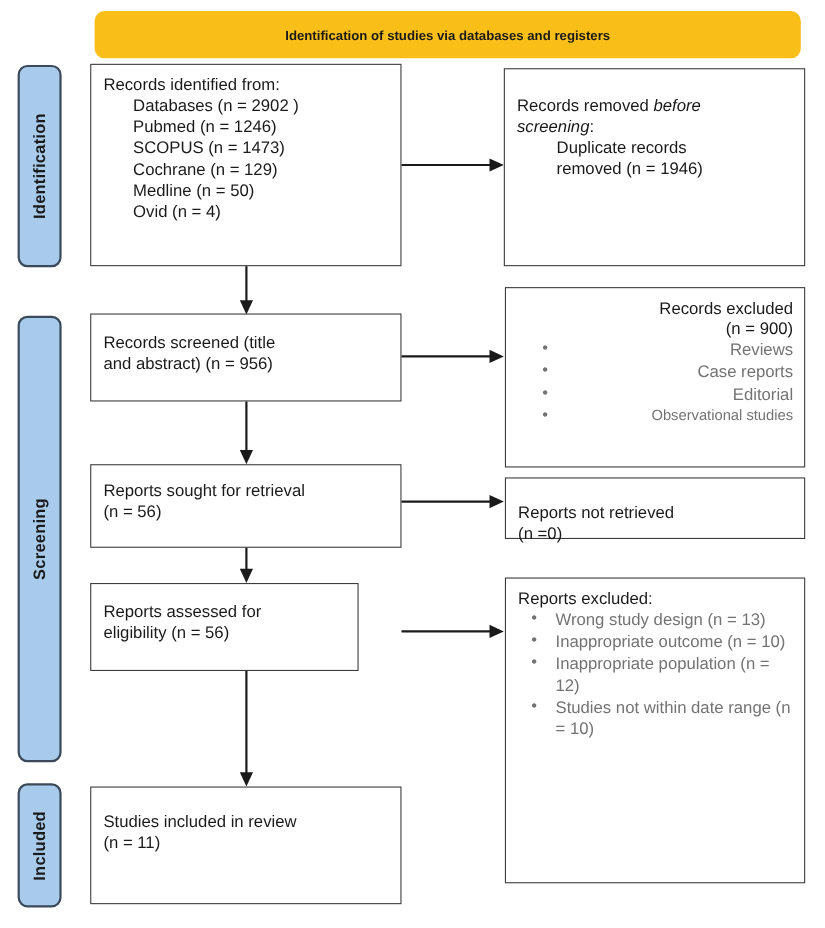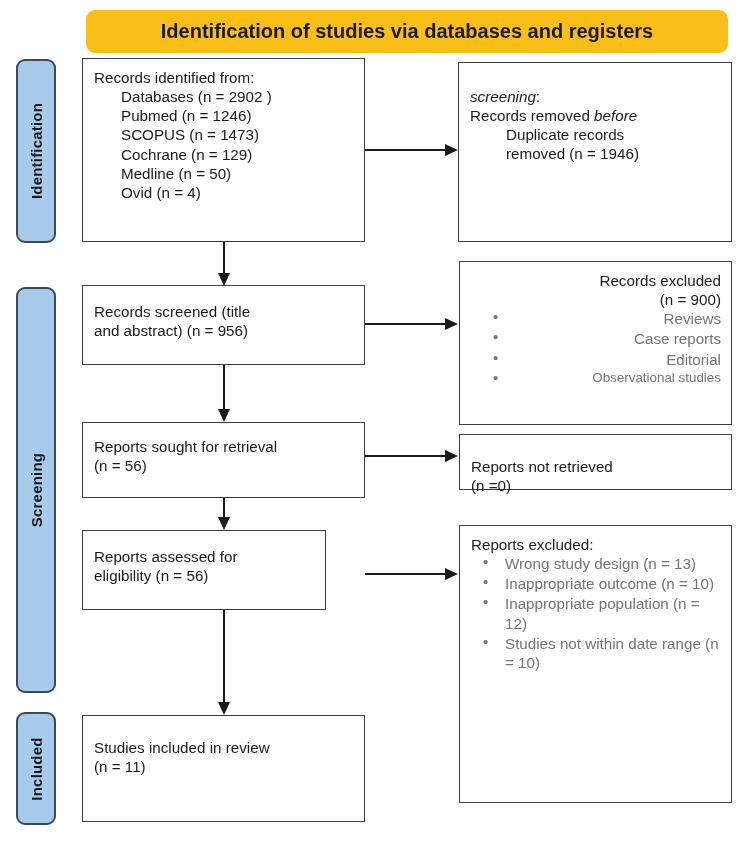--- a/index.html
+++ b/index.html
@@ -47,21 +47,21 @@
     position: absolute;
     background: #f9be17;
     border-radius: 9px;
     box-sizing: border-box;
     display: flex;
     align-items: center;
     justify-content: center;
   }
   .banner .banner-text {
     font-weight: bold;
-    font-size: 20px;
+    font-size: 12px;
     color: #1a1a1a;
     text-align: right;
     white-space: nowrap;
   }
 
   
   .box {
     position: absolute;
     background: #ffffff;
     border: 1.6px solid #3c3c3c;
@@ -138,24 +138,24 @@
     <div class="line indent">Databases (n = 2902 )</div>
     <div class="line indent">Pubmed (n = 1246)</div>
     <div class="line indent">SCOPUS (n = 1473)</div>
     <div class="line indent">Cochrane (n = 129)</div>
     <div class="line indent">Medline (n = 50)</div>
     <div class="line indent">Ovid (n = 4)</div>
   </div>
 
   <div class="box" style="left:458px; top:62px; width:274px; height:180px; padding-top:24px;">
     <div class="line">
-      <em>screening</em><span>:</span>
+      <span>Records removed </span><em>before</em>
     </div>
     <div class="line">
-      <span>Records removed </span><em>before</em>
+      <em>screening</em><span>:</span>
     </div>
     <div class="line indent2">Duplicate records</div>
     <div class="line indent2">removed  (n = 1946)</div>
   </div>
 
   <div class="box" style="left:82px; top:285px; width:283px; height:80px; padding-top:16px;">
     <div class="line">Records screened (title</div>
     <div class="line">and abstract) (n = 956)</div>
   </div>
 

